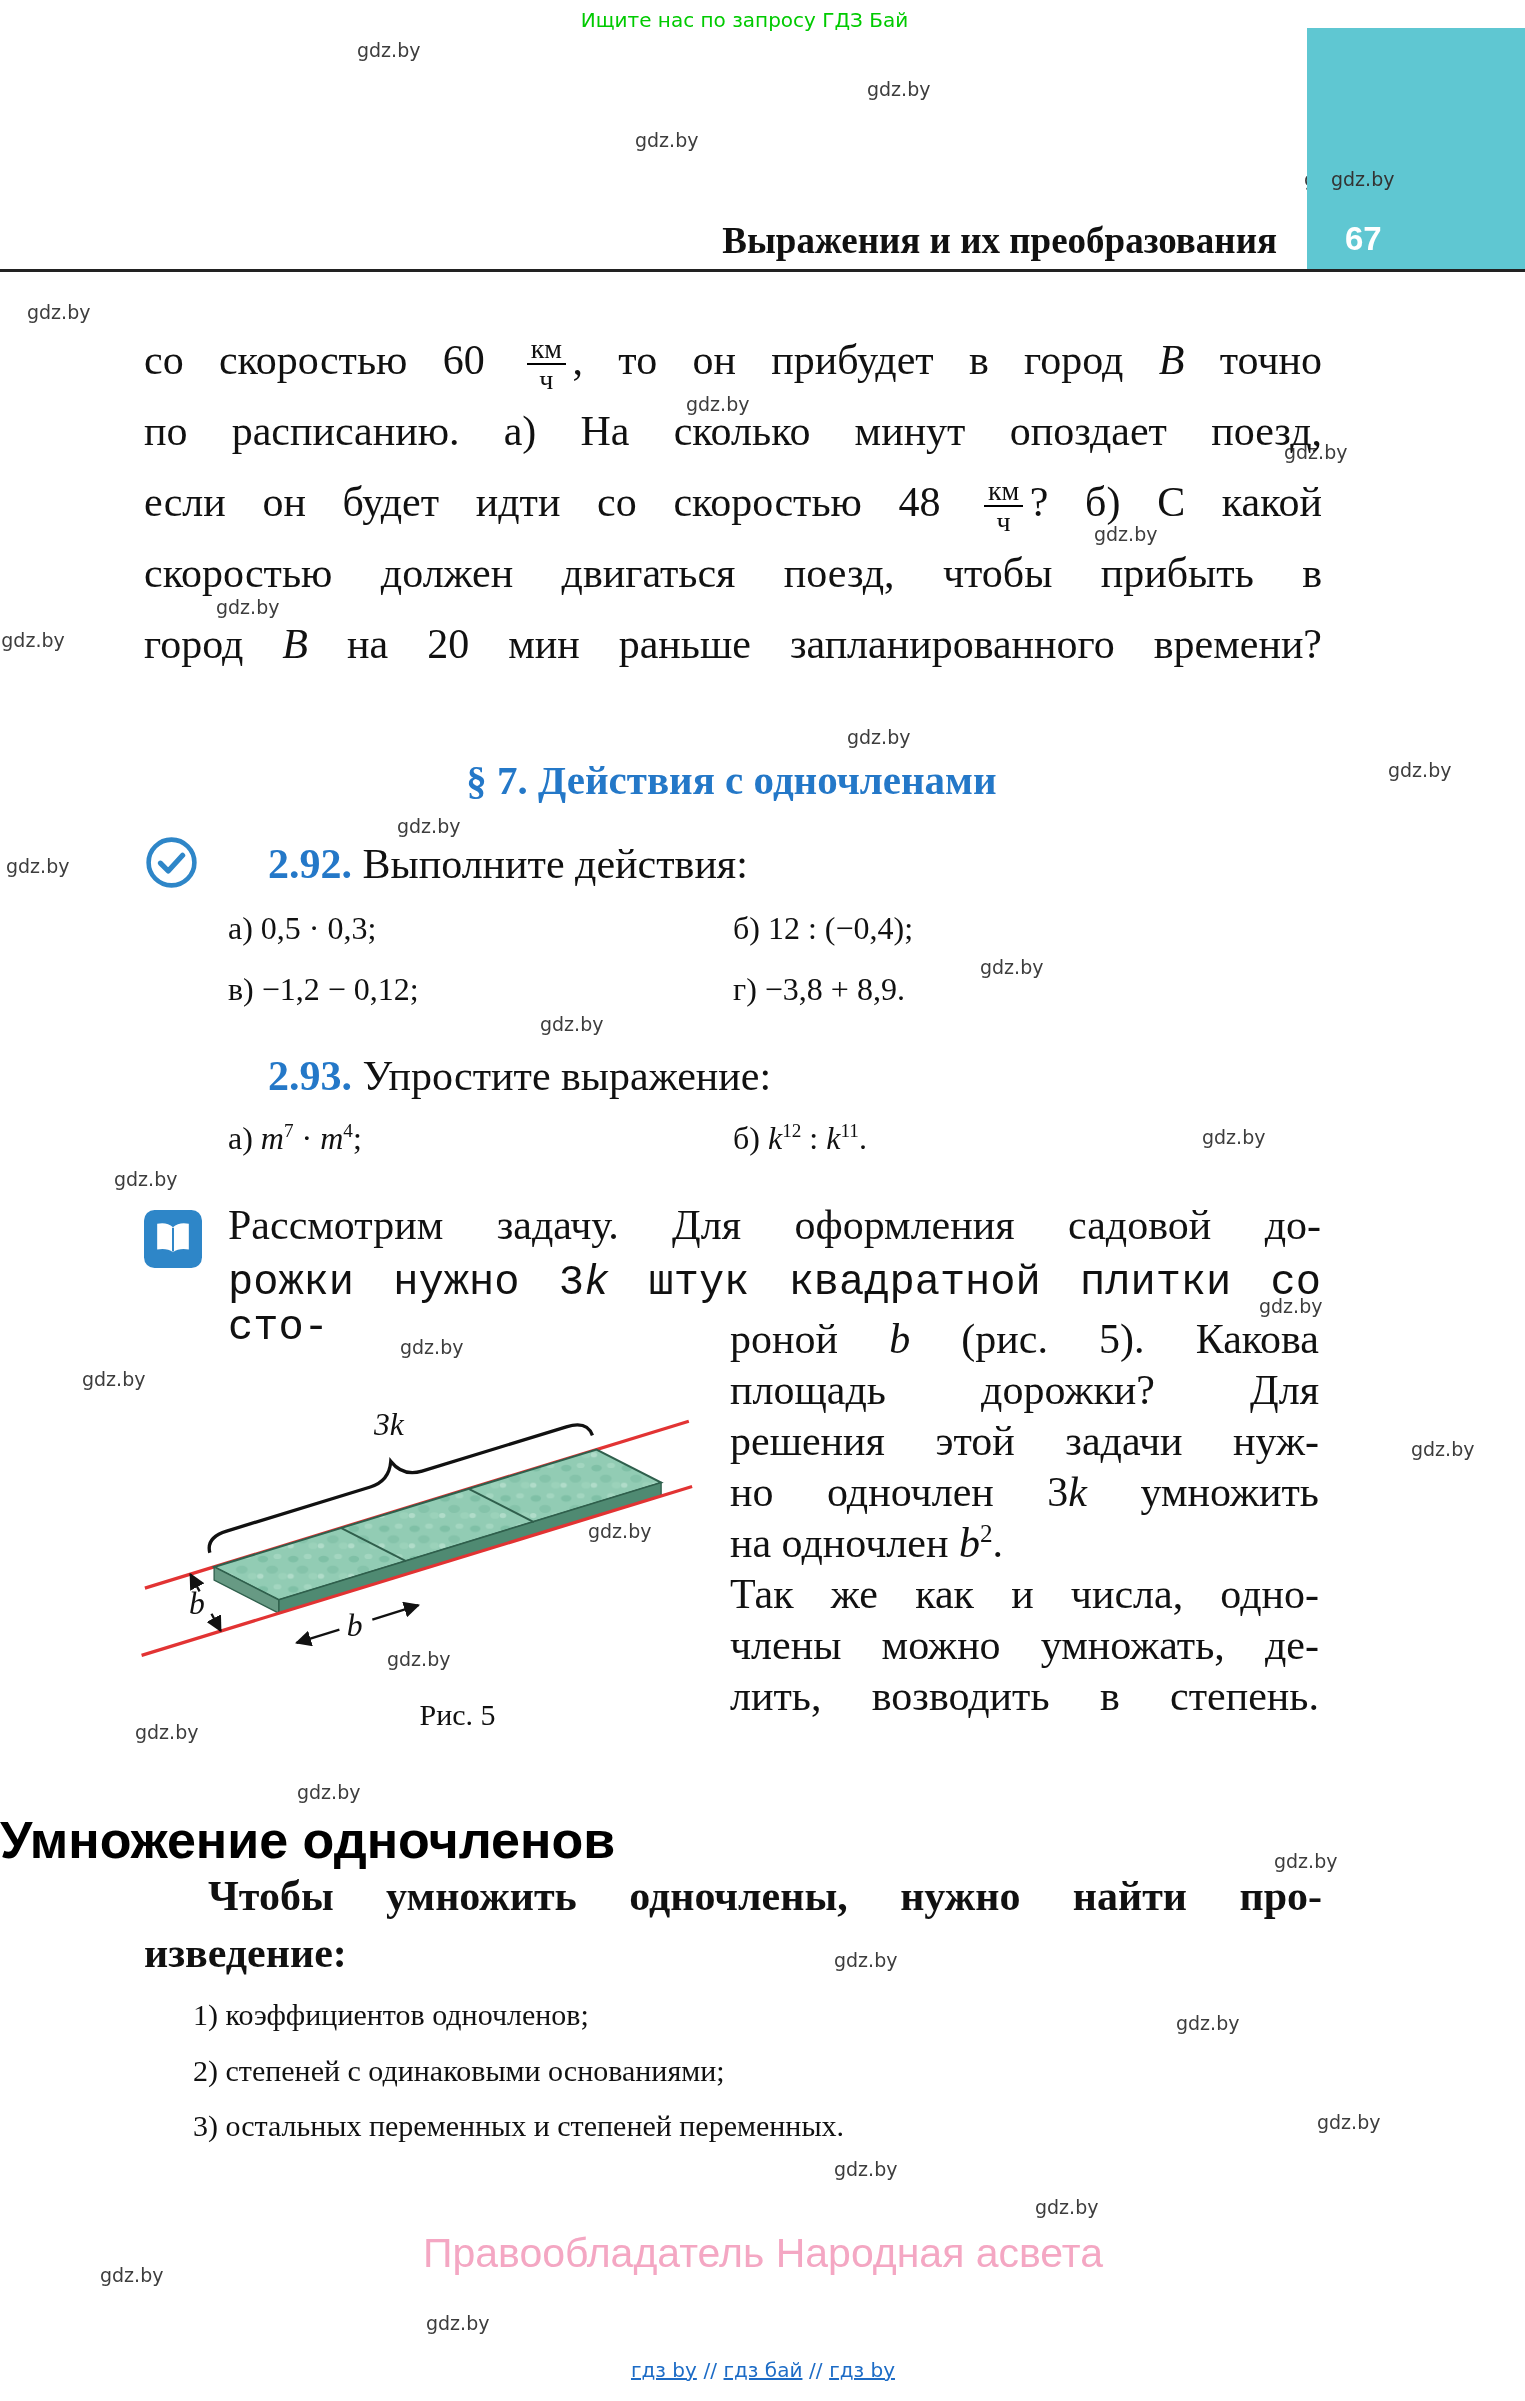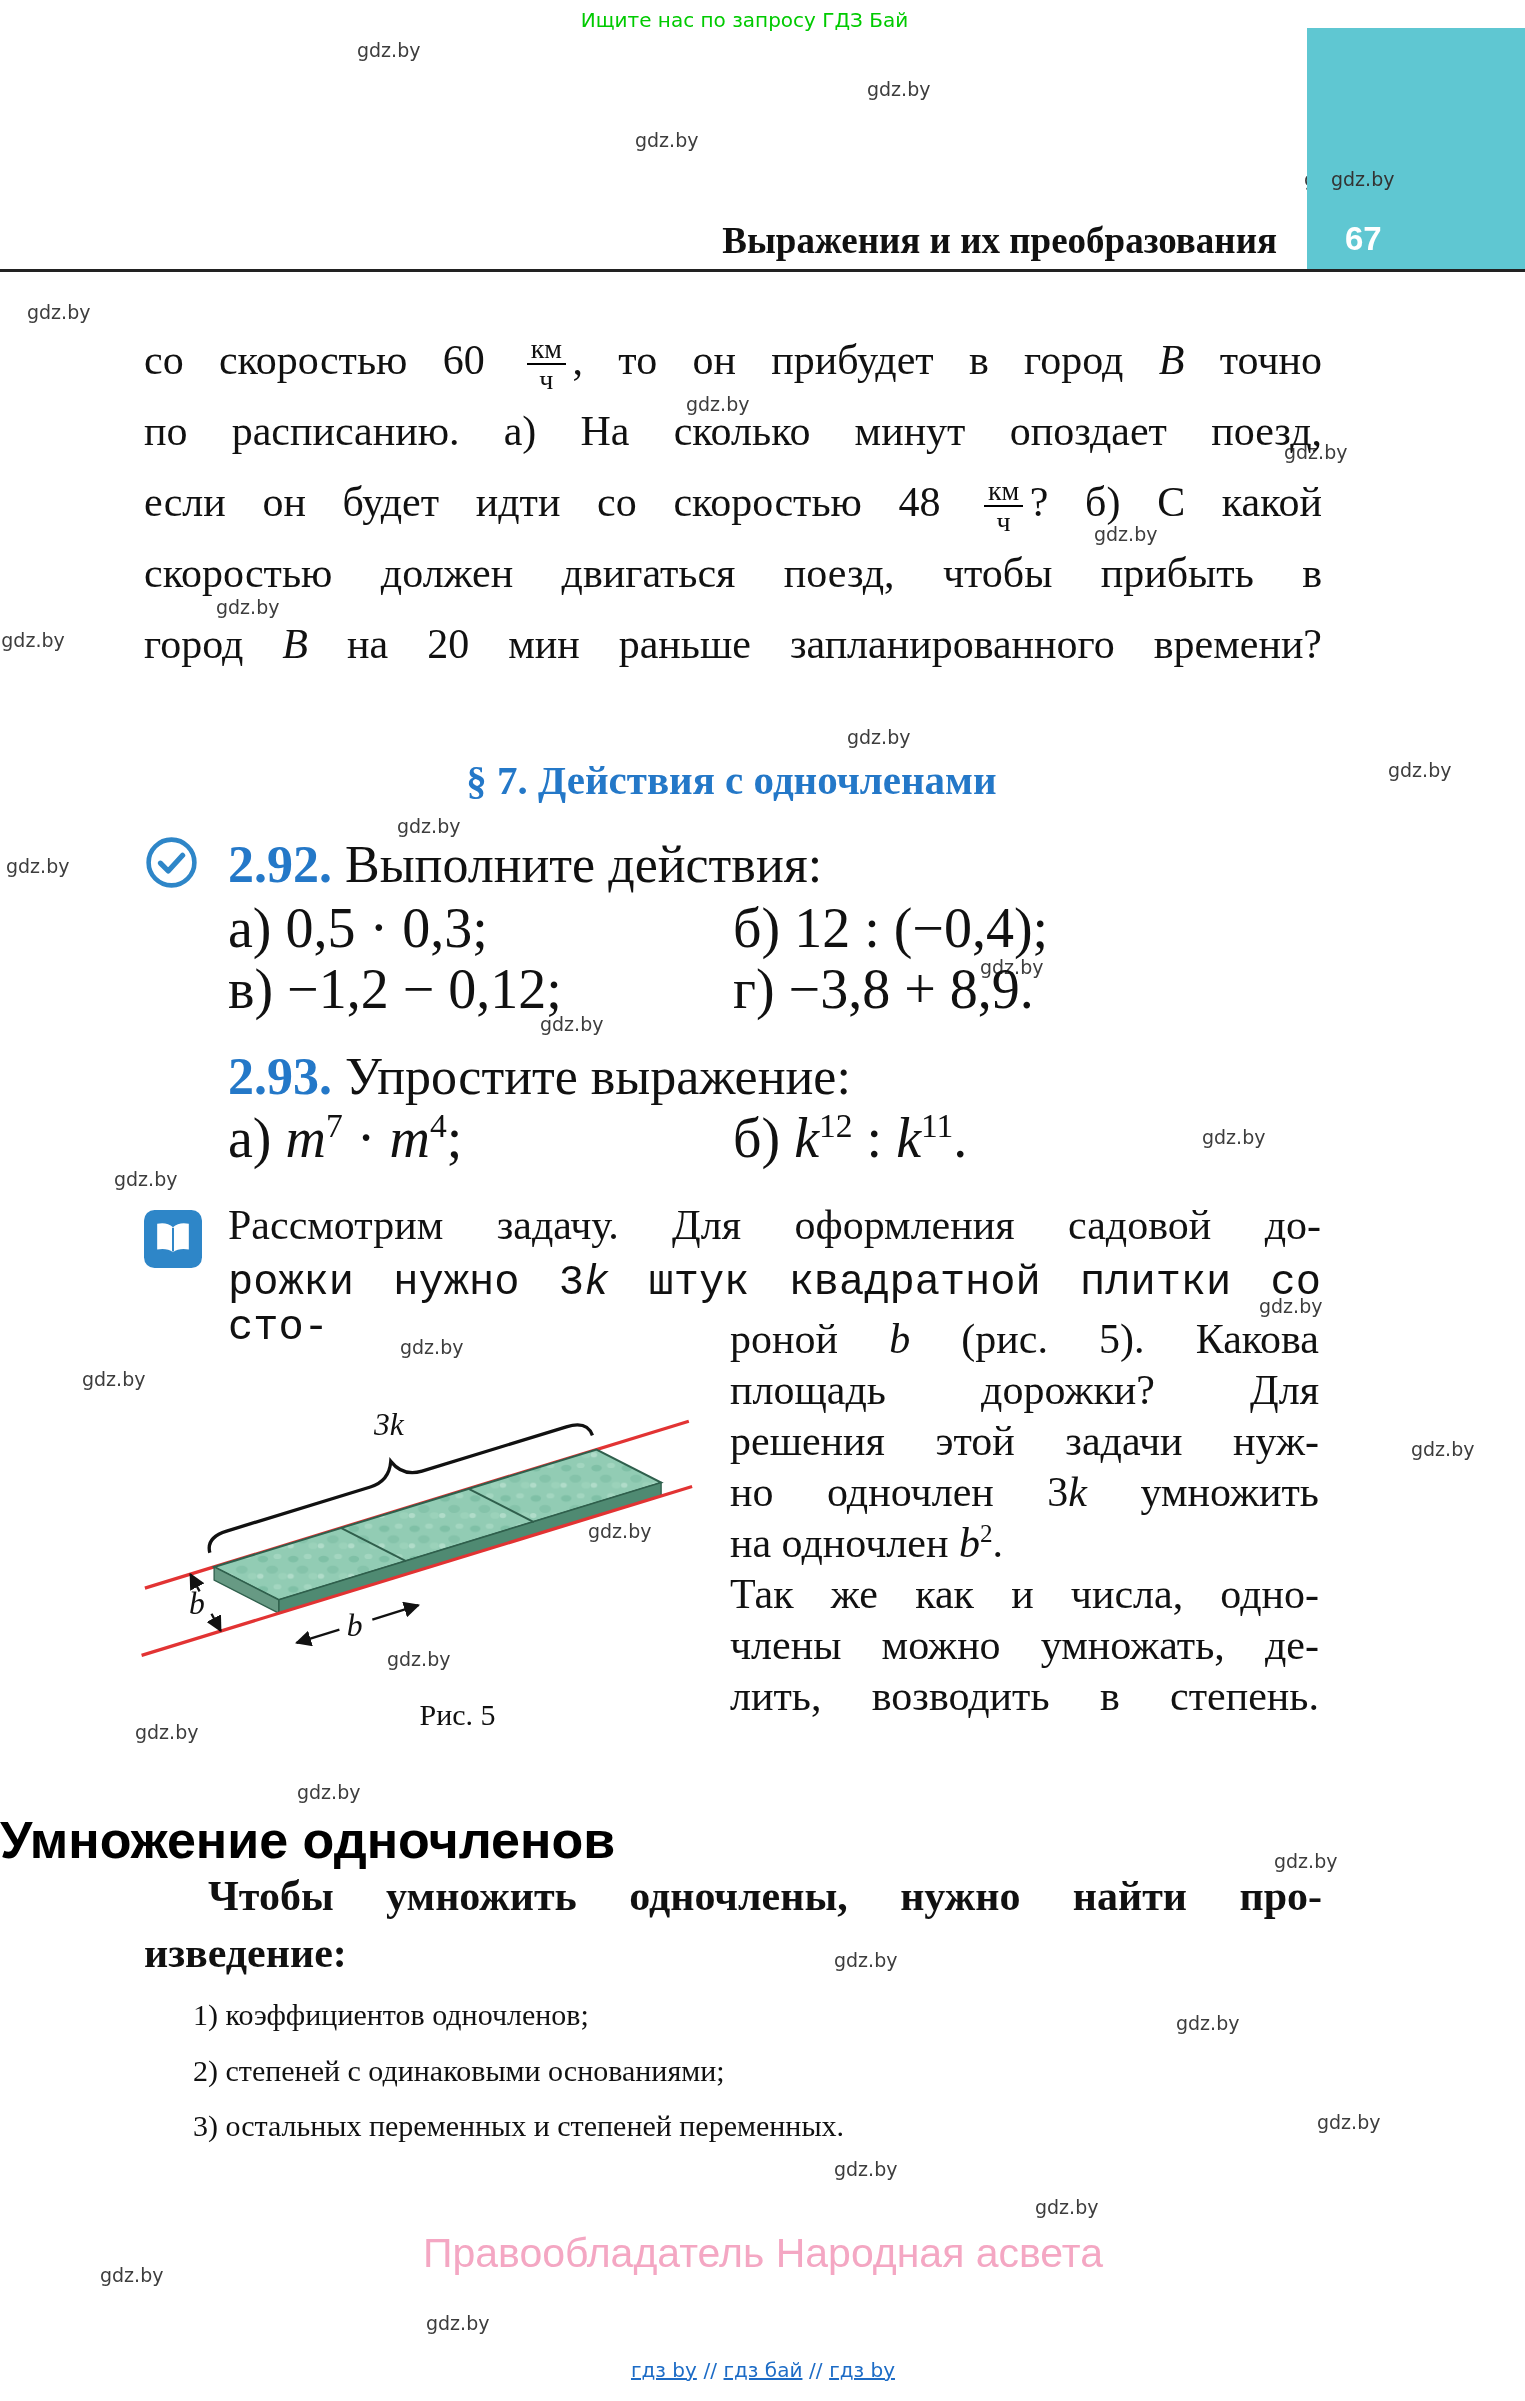--- a/index.html
+++ b/index.html
@@ -42,22 +42,22 @@
   }
   fn{border-bottom:2.6px solid #000;padding:0 4px;display:block;}
   fd{padding:0 4px;display:block;}
   sup{font-size:0.6em;line-height:0;}
   i{font-style:italic;}
   .section-title{
     position:absolute;top:756px;left:0;width:1463px;text-align:center;
     color:#2478c8;font-weight:700;font-size:41px;
   }
   .blue-num{color:#2478c8;font-weight:700;}
-  .ex-head{position:absolute;font-size:52px;line-height:45px;white-space:nowrap;}
-  .ex-item{position:absolute;font-size:56px;line-height:45px;white-space:nowrap;}
+  .ex-head{position:absolute;font-size:42px;line-height:45px;white-space:nowrap;margin-left:40px;}
+  .ex-item{position:absolute;font-size:32px;line-height:45px;white-space:nowrap;}
   .icon-box{position:absolute;}
   
   .task-line{position:absolute;font-size:42px;line-height:45px;width:1093px;}
   .task-col{position:absolute;left:730px;top:1314px;width:589px;}
   .task-col .cline{height:51px;line-height:51px;font-size:42px;}
   
   .fig-svg{position:absolute;left:135px;top:1369px;}
   .fig-caption{
     position:absolute;left:316px;top:1698px;width:283px;text-align:center;
     font-size:30px;

